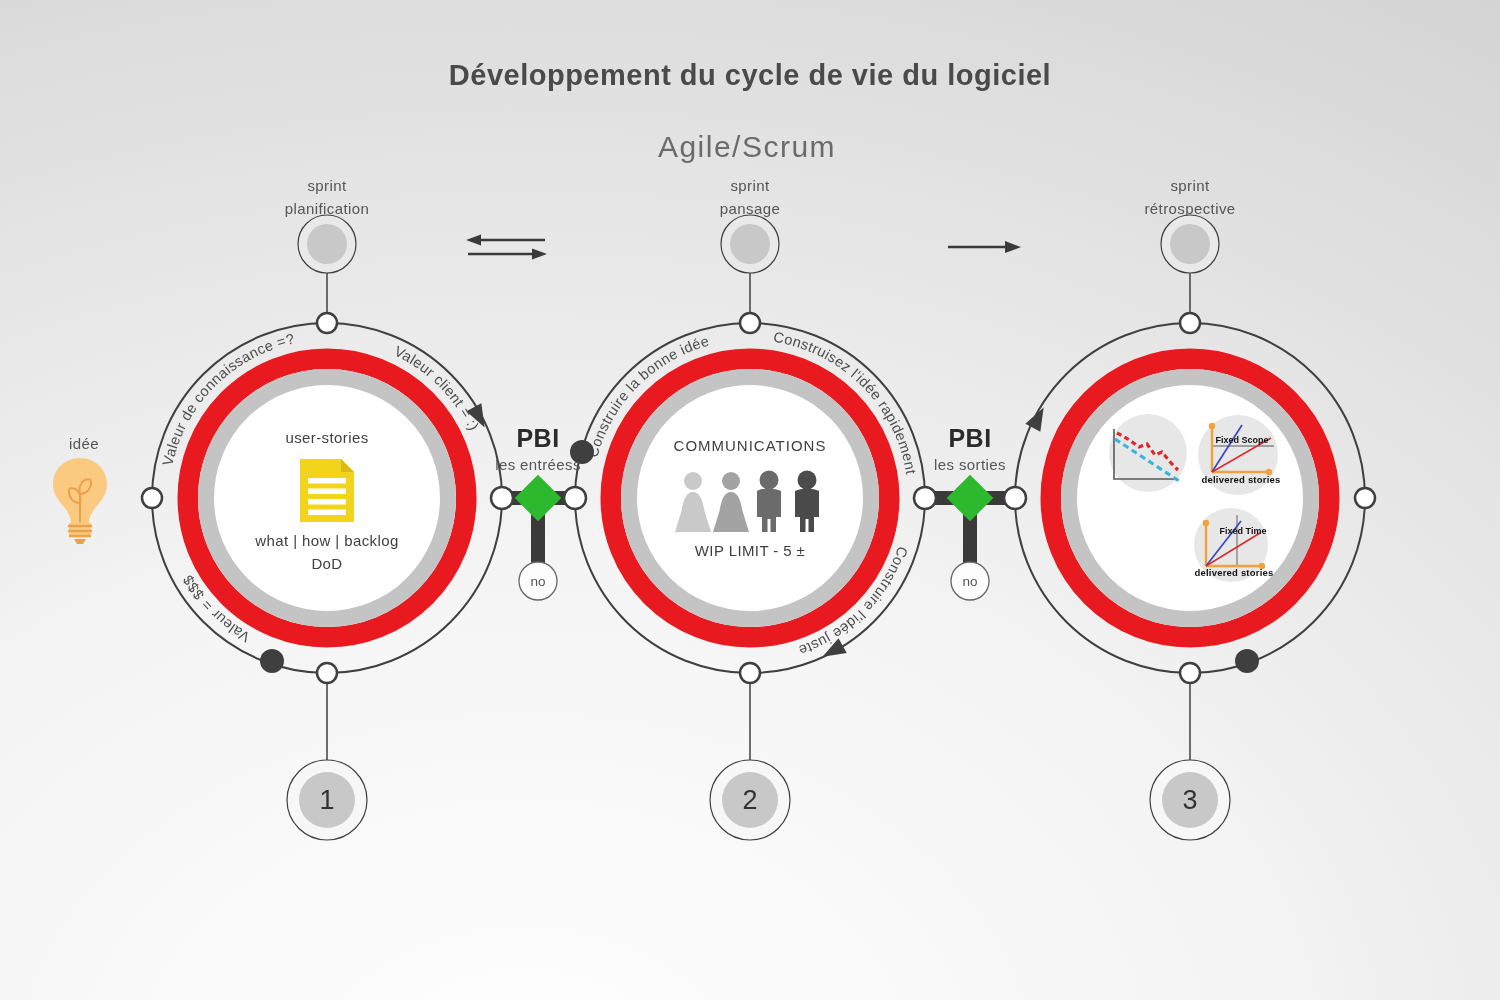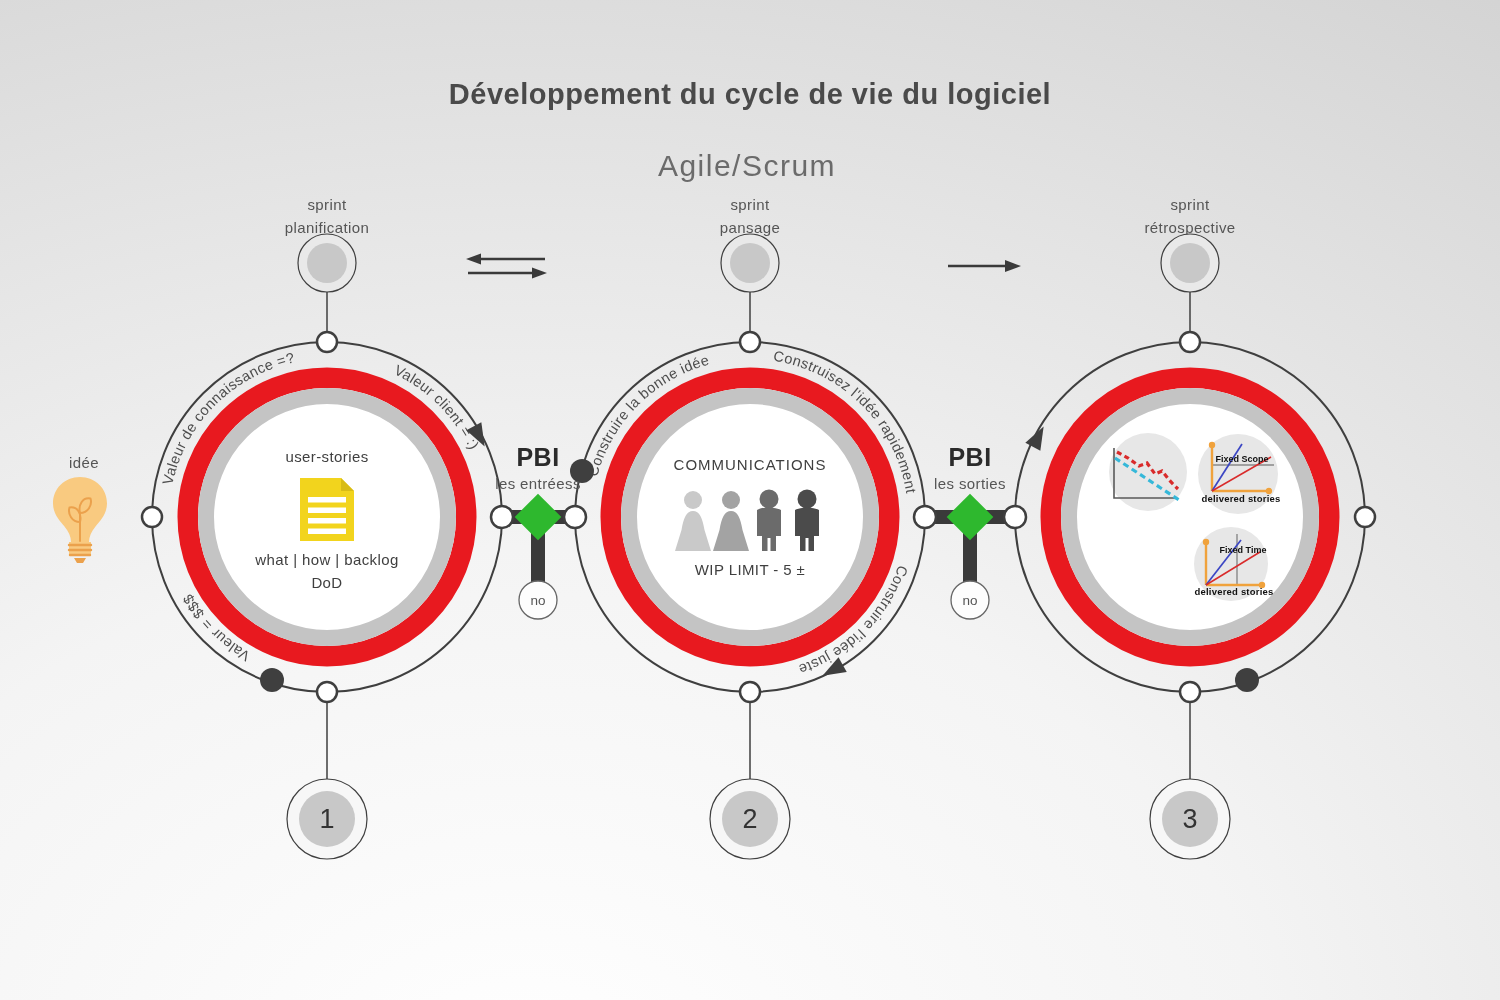--- a/index.html
+++ b/index.html
@@ -1,21 +1,21 @@
 <!DOCTYPE html>
 <html><head>
 <meta charset="utf-8">
 <style>
   html,body{margin:0;padding:0;}
   body{
     width:1500px;height:1000px;overflow:hidden;
     font-family:"Liberation Sans", sans-serif;
     background: radial-gradient(130% 140% at 35% 108%, #ffffff 0%, #f4f4f4 38%, #e6e6e6 62%, #cfcfcf 100%);
   }
-  .stage-wrap{position:relative;width:1500px;height:852px;margin-top:19px;}
+  .stage-wrap{position:relative;width:1500px;height:852px;}
   svg{display:block;}
   text{font-family:"Liberation Sans", sans-serif;}
   .arc-label{font-size:14.5px;fill:#4d4d4d;letter-spacing:.4px;}
   .small-label{font-size:15px;fill:#555;letter-spacing:.4px;}
   .content-label{font-size:15px;fill:#3f3f3f;letter-spacing:.4px;}
   .num-label{font-size:27px;fill:#333;}
   .pbi-label{font-size:25px;font-weight:bold;fill:#2b2b2b;letter-spacing:.5px;}
   .mini-title{font-size:9px;font-weight:bold;fill:#111;}
   .mini-axis-label{font-size:9.5px;font-weight:bold;fill:#111;letter-spacing:.2px;}
 </style>

